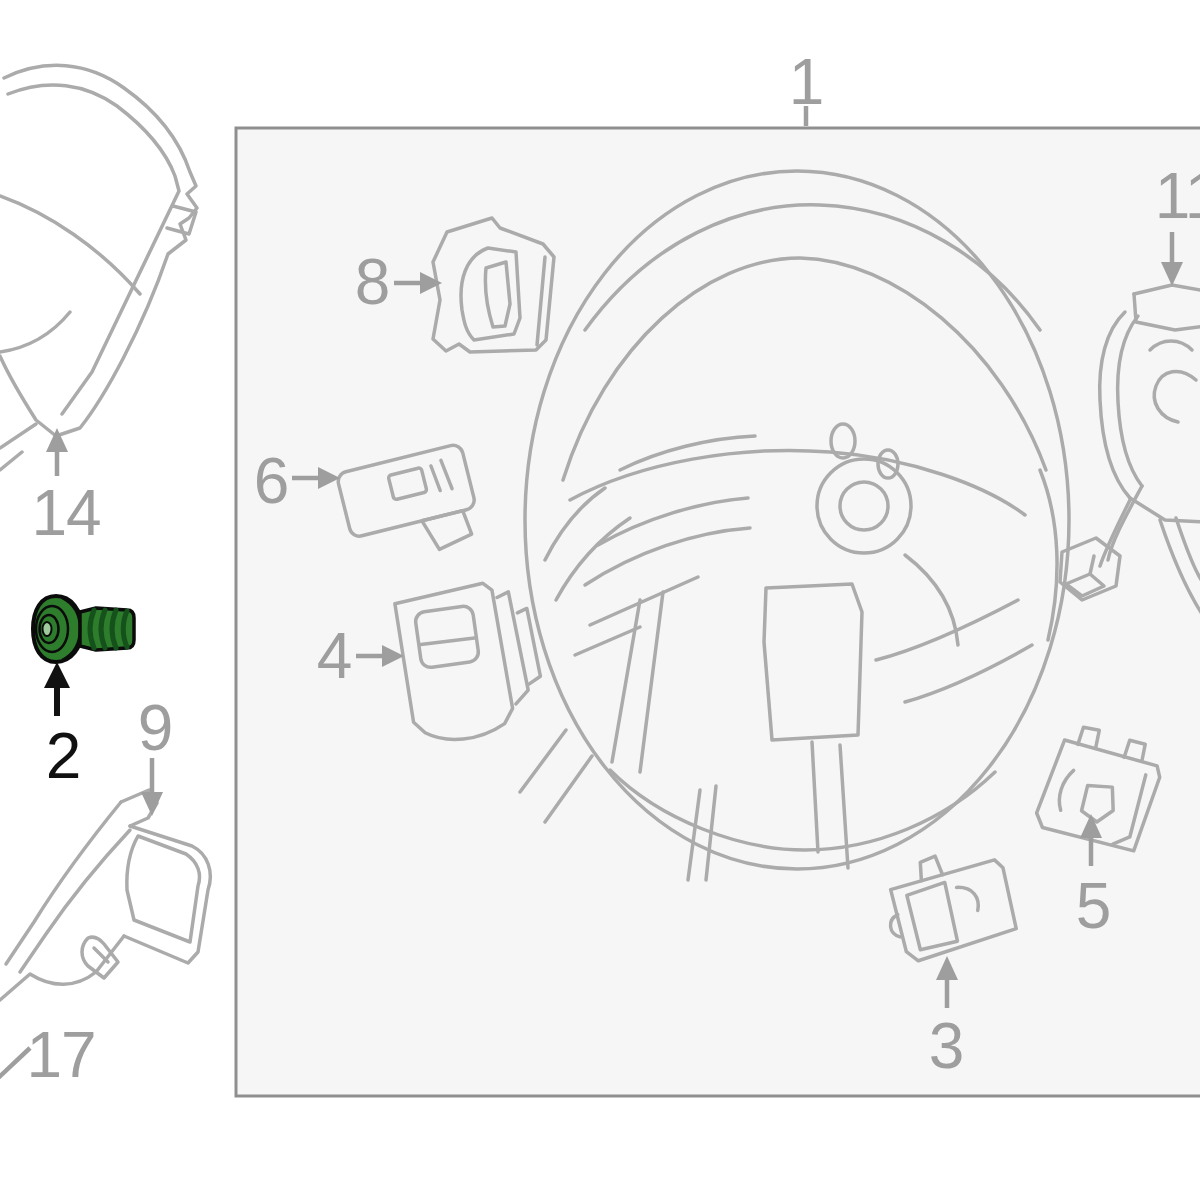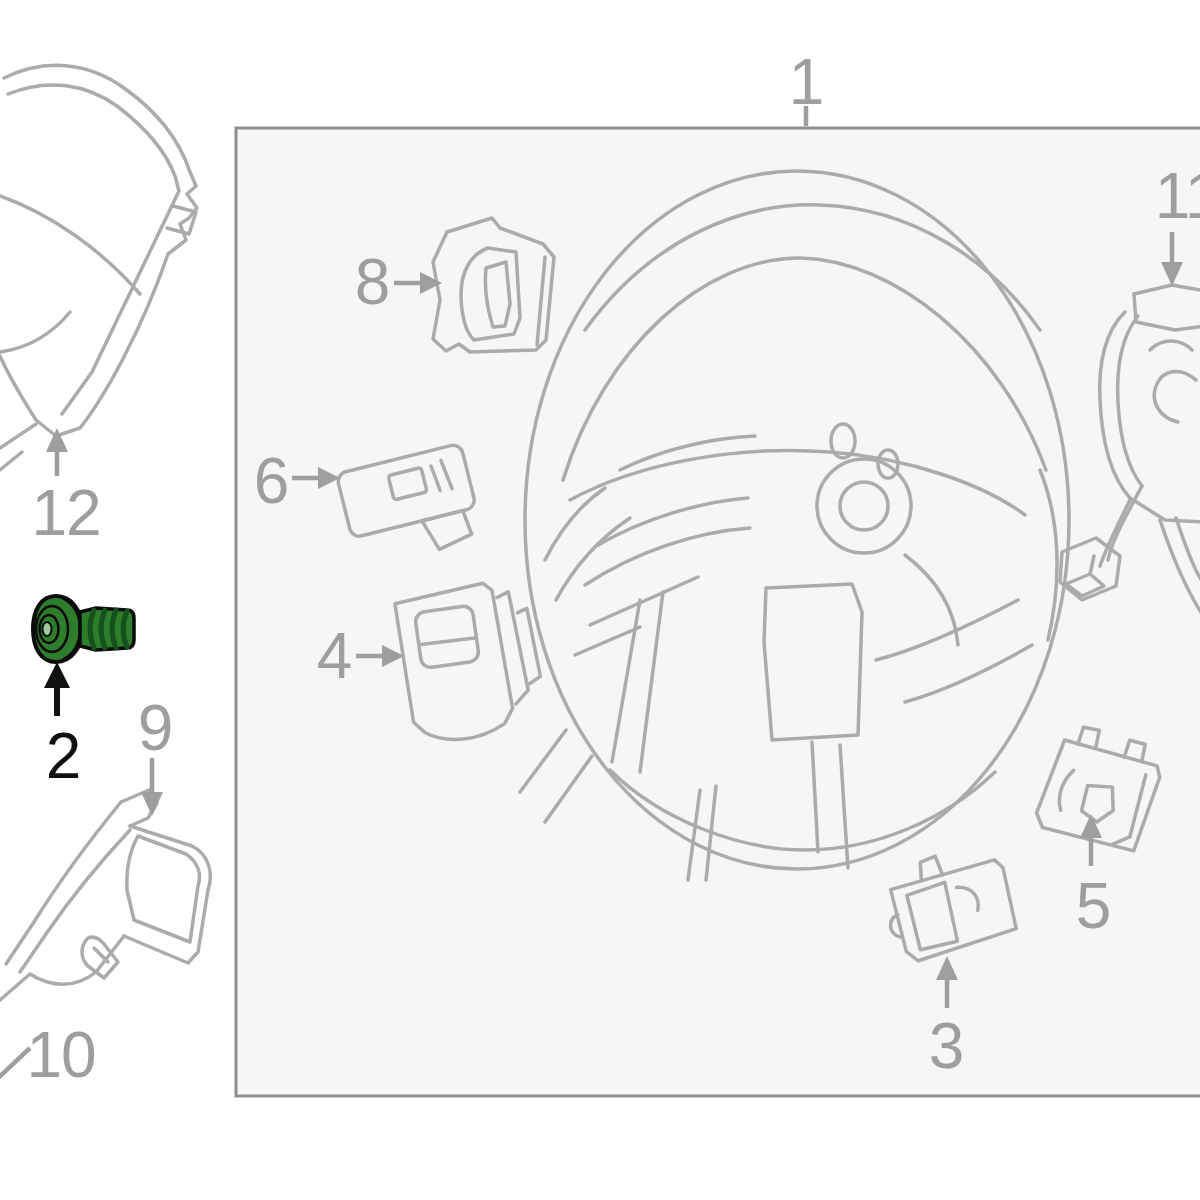--- a/index.html
+++ b/index.html
@@ -216,17 +216,17 @@
   </svg>
 
   <div class="callout" style="left:806px;top:82px">1</div>
   <div class="callout highlight" style="left:63px;top:756px">2</div>
   <div class="callout" style="left:946px;top:1046px">3</div>
   <div class="callout" style="left:334px;top:656px">4</div>
   <div class="callout" style="left:1093px;top:906px">5</div>
   <div class="callout" style="left:271px;top:481px">6</div>
   <div class="callout" style="left:372px;top:282px">8</div>
   <div class="callout" style="left:155px;top:728px">9</div>
-  <div class="callout" style="left:61px;top:1055px">10</div>
+  <div class="callout" style="left:61px;top:1055px">17</div>
   <div class="callout" style="left:1187px;top:196px">11</div>
-  <div class="callout" style="left:66px;top:513px">12</div>
+  <div class="callout" style="left:66px;top:513px">14</div>
 
 </div>
 
 </body></html>

